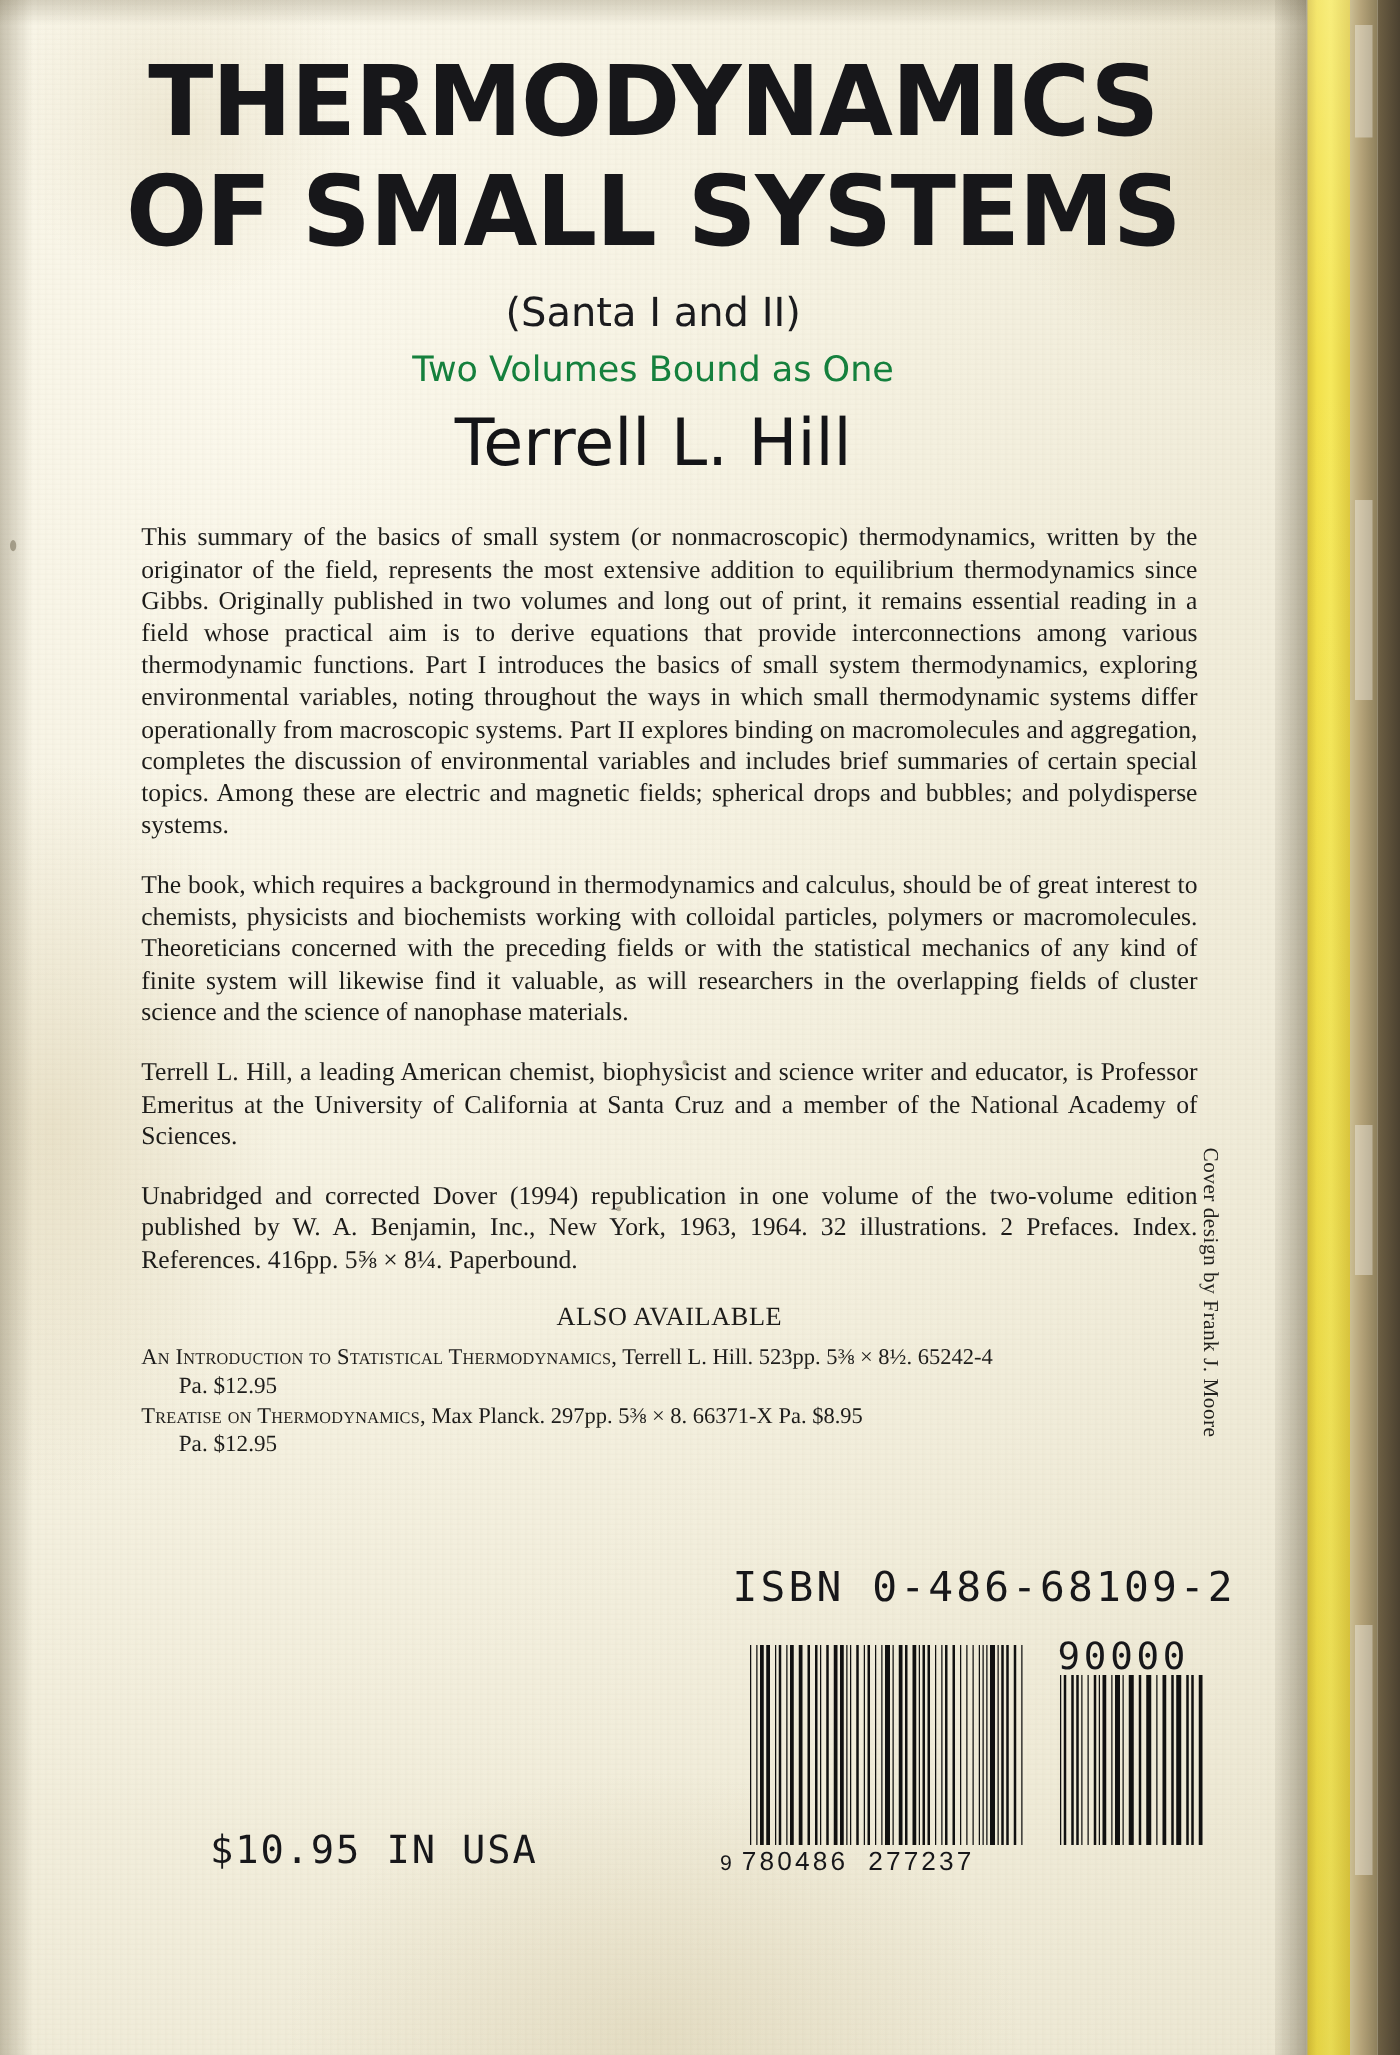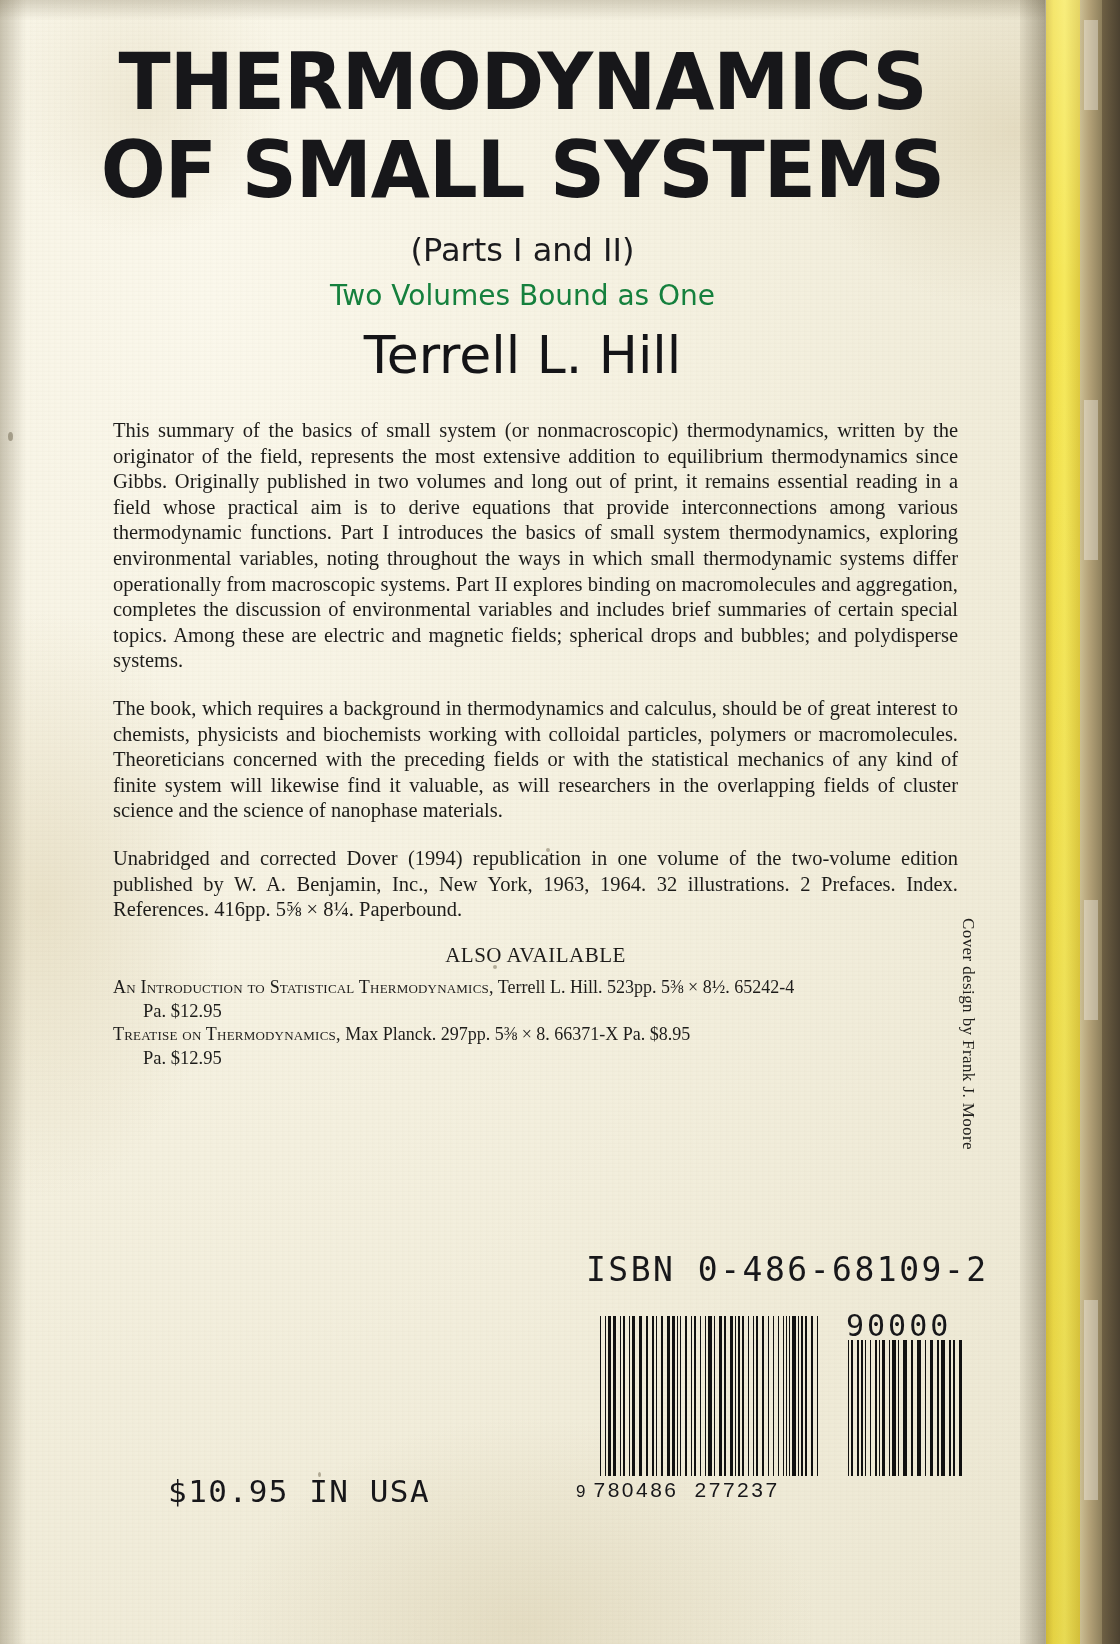--- a/index.html
+++ b/index.html
@@ -228,21 +228,20 @@
   .ean-digits .grp { letter-spacing: 2.5px; }
   .price {
     position: absolute;
     left: 168px;
     top: 1462px;
     font-family: "DejaVu Sans Mono", monospace;
     font-size: 31px;
     letter-spacing: 1.5px;
     color: #17171a;
     white-space: nowrap;
-    margin-top: 11px;
   }
 
   
   .cover-credit {
     position: absolute;
     left: 978px;
     top: 918px;
     width: 320px;
     transform-origin: 0 0;
     transform: rotate(90deg);
@@ -278,28 +277,29 @@
   <div class="spine-speck" style="top:1300px;height:200px;"></div>
 
   <div class="speck" style="left:8px;top:432px;width:5px;height:9px;"></div>
   <div class="speck" style="left:546px;top:848px;width:4px;height:4px;"></div>
   <div class="speck" style="left:493px;top:965px;width:4px;height:4px;"></div>
   <div class="speck" style="left:318px;top:1472px;width:3px;height:5px;"></div>
 
   <div class="title-block">
     <div class="title-line">THERMODYNAMICS</div>
     <div class="title-line">OF SMALL SYSTEMS</div>
-    <div class="subtitle-parts">(Parts I and II)</div>
+    <div class="subtitle-parts">(Santa I and II)</div>
     <div class="subtitle-two-vol">Two Volumes Bound as One</div>
     <div class="author">Terrell L. Hill</div>
   </div>
 
   <div class="body-col">
     <p class="blurb">This summary of the basics of small system (or nonmacroscopic) thermodynamics, written by the originator of the field, represents the most extensive addition to equilibrium thermodynamics since Gibbs. Originally published in two volumes and long out of print, it remains essential reading in a field whose practical aim is to derive equations that provide interconnections among various thermodynamic functions. Part I introduces the basics of small system thermodynamics, exploring environmental variables, noting throughout the ways in which small thermodynamic systems differ operationally from macroscopic systems. Part II explores binding on macromolecules and aggregation, completes the discussion of environmental variables and includes brief summaries of certain special topics. Among these are electric and magnetic fields; spherical drops and bubbles; and polydisperse systems.</p>
     <p class="blurb">The book, which requires a background in thermodynamics and calculus, should be of great interest to chemists, physicists and biochemists working with colloidal particles, polymers or macromolecules. Theoreticians concerned with the preceding fields or with the statistical mechanics of any kind of finite system will likewise find it valuable, as will researchers in the overlapping fields of cluster science and the science of nanophase materials.</p>
+    <p class="blurb">Terrell L. Hill, a leading American chemist, biophysicist and science writer and educator, is Professor Emeritus at the University of California at Santa Cruz and a member of the National Academy of Sciences.</p>
     <p class="blurb last">Unabridged and corrected Dover (1994) republication in one volume of the two-volume edition published by W. A. Benjamin, Inc., New York, 1963, 1964. 32 illustrations. 2 Prefaces. Index. References. 416pp. 5⅝ × 8¼. Paperbound.</p>
 
     <div class="also-head">ALSO AVAILABLE</div>
 
     <ul class="also-list">
       <li>
         <div class="also-item">
           <span class="sc">An Introduction to Statistical Thermodynamics,</span><span> Terrell L. Hill. 523pp. 5⅜ × 8½. 65242-4</span>
         </div>
         <div class="also-sub">Pa. $12.95</div>

